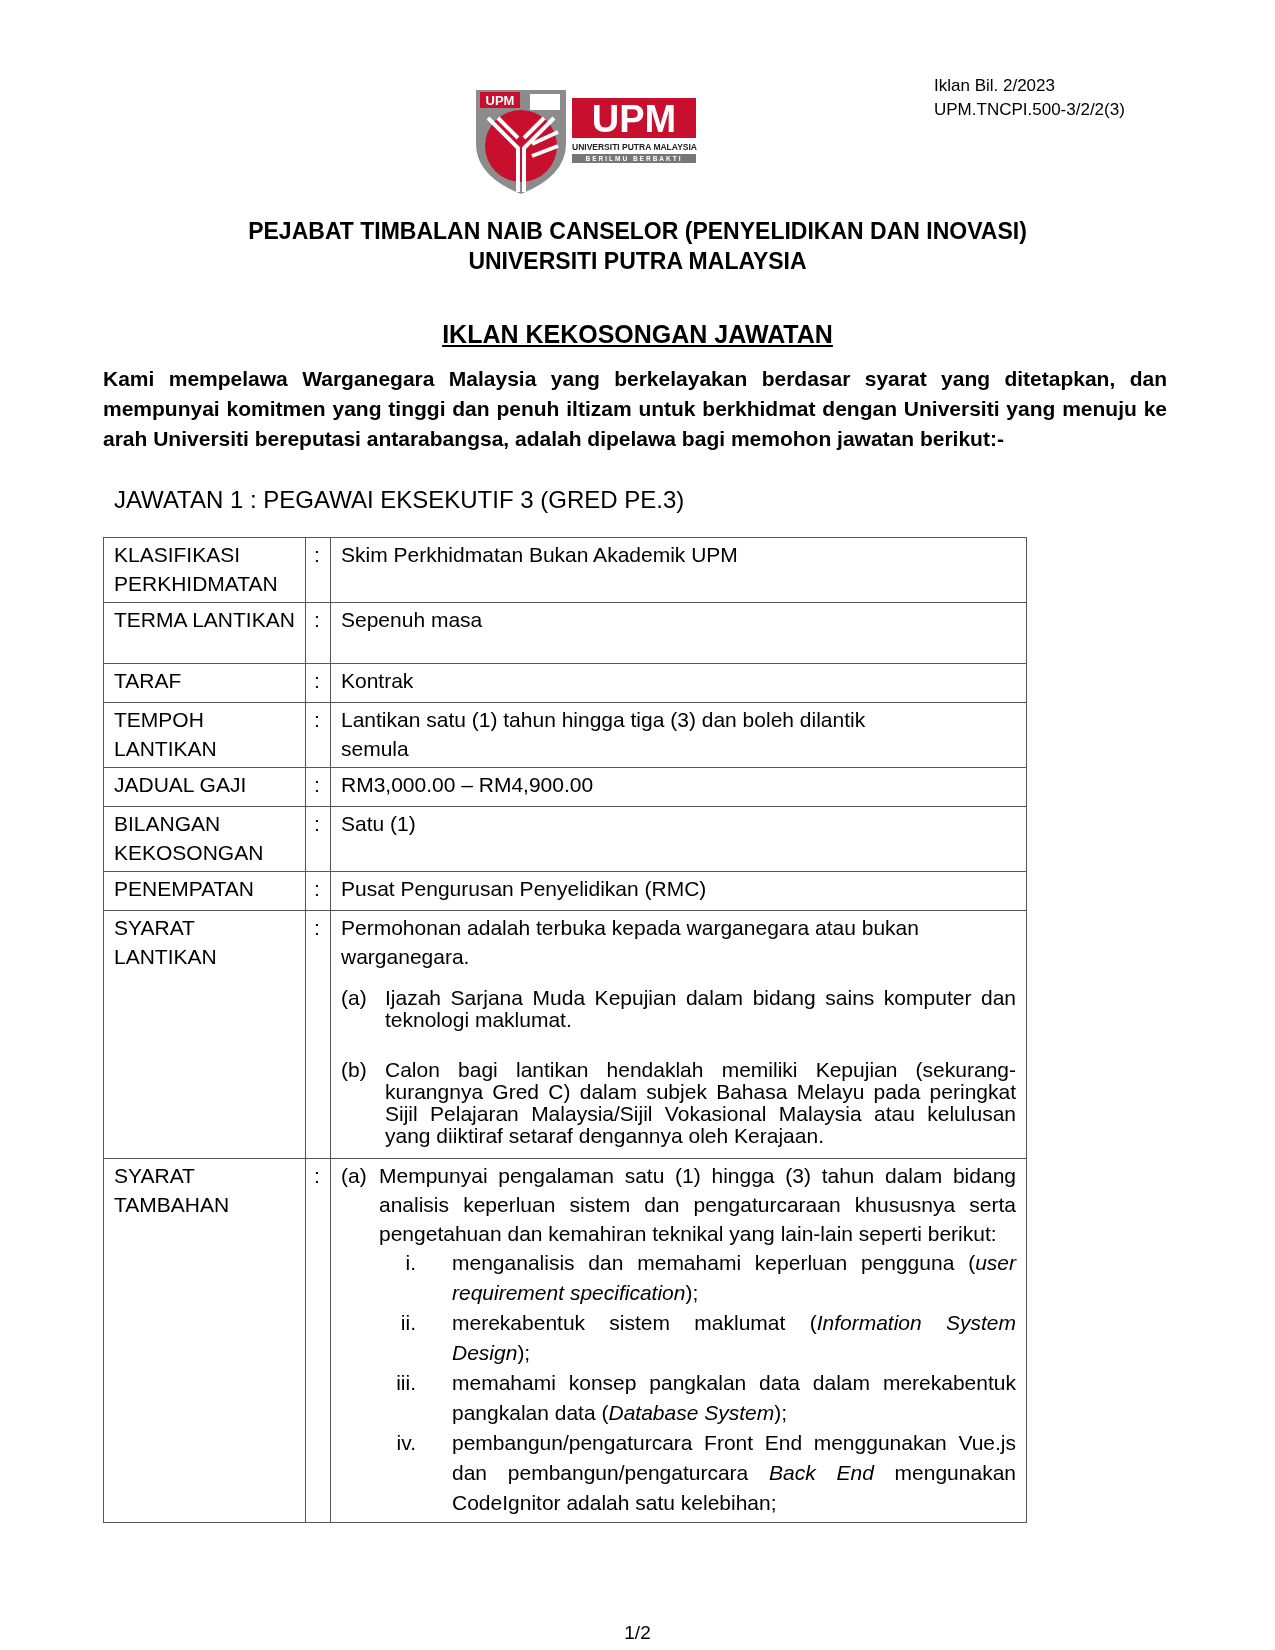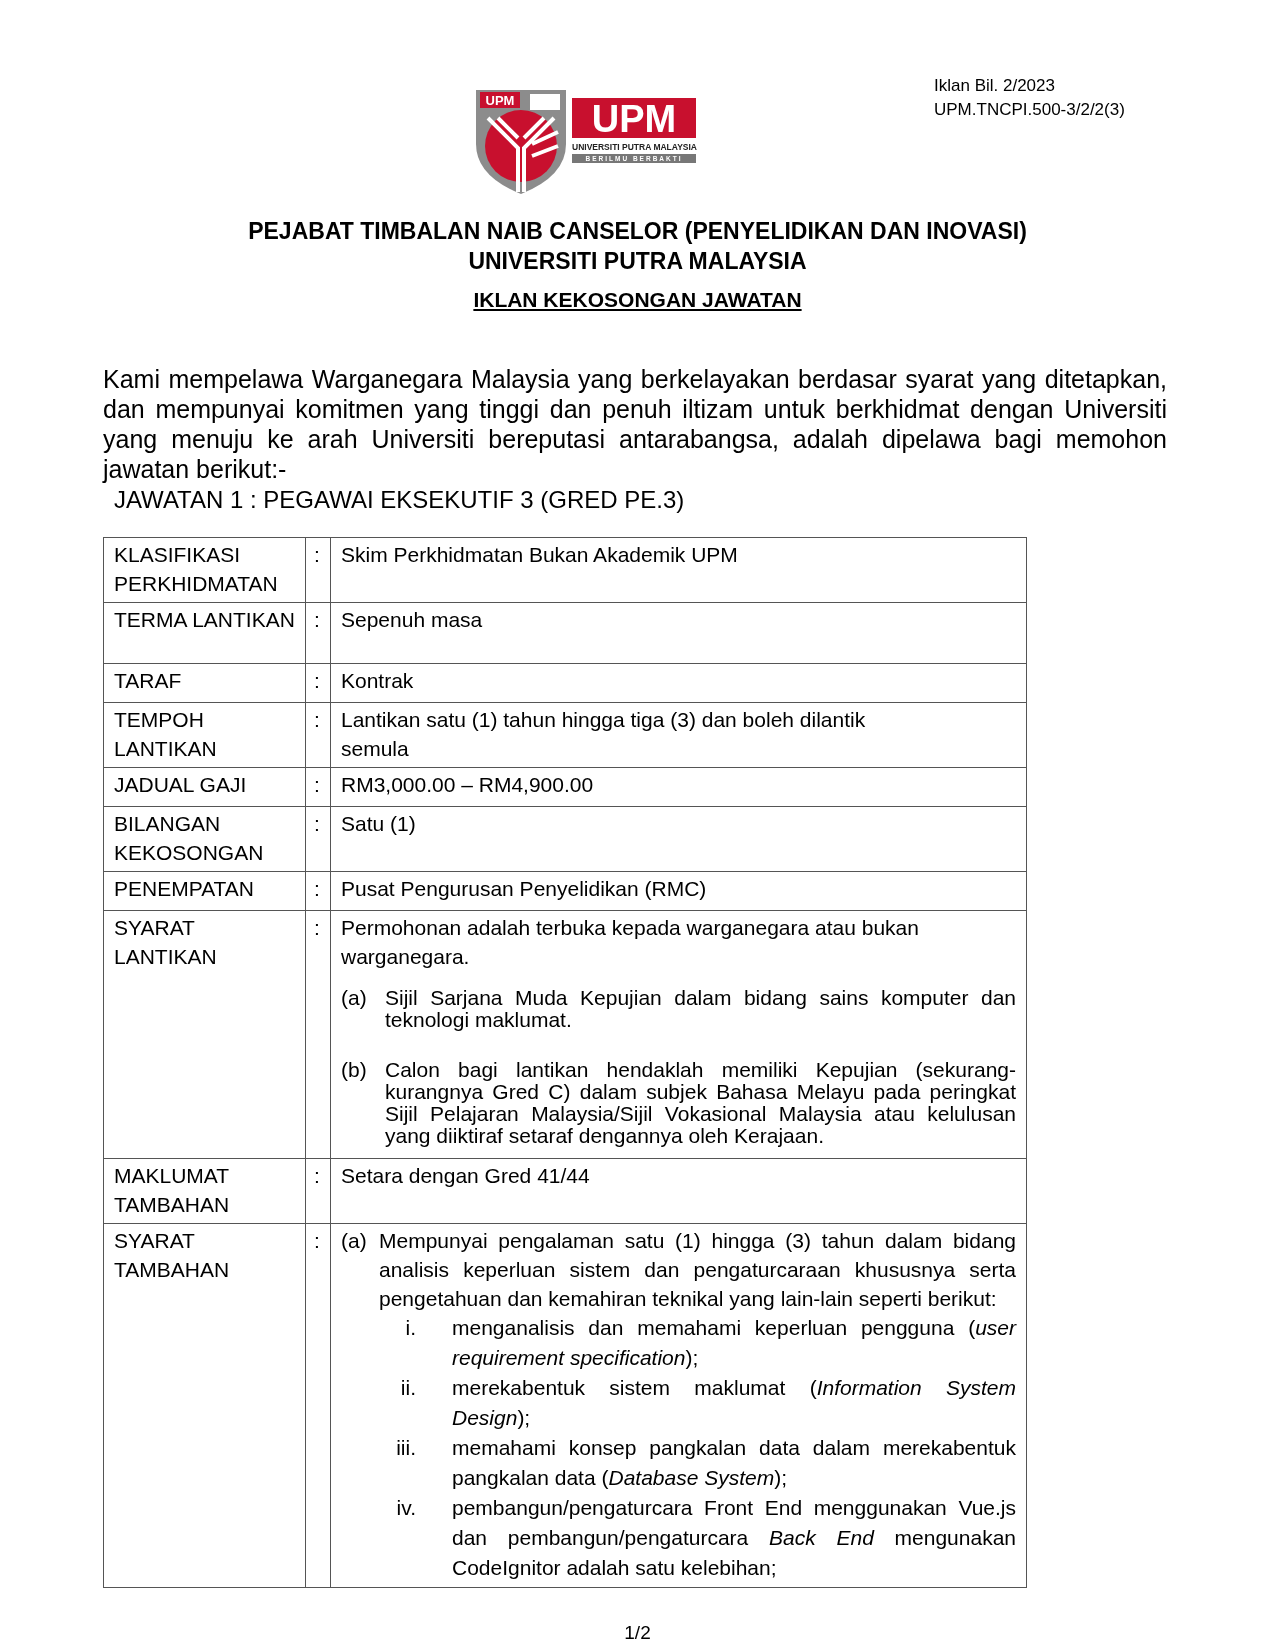--- a/index.html
+++ b/index.html
@@ -1,21 +1,21 @@
 <!DOCTYPE html>
 <html><head>
 <meta charset="utf-8">
 <style>
   html, body { margin:0; padding:0; background:#ffffff; }
   body { width:1275px; height:1650px; position:relative; overflow:hidden; font-family:"Liberation Sans", sans-serif; color:#000; }
   .ref { position:absolute; left:934px; top:74px; font-size:17px; line-height:24px; }
   .logo { position:absolute; left:474px; top:84px; width:240px; height:112px; }
   .head1 { position:absolute; left:0; width:1275px; top:216px; text-align:center; font-weight:bold; font-size:23px; line-height:30px; }
-  .head2 { position:absolute; left:0; width:1275px; top:288px; text-align:center; font-weight:bold; font-size:21px; text-decoration:underline; }
-  .intro { position:absolute; left:103px; width:1064px; top:364px; font-size:25px; line-height:30px; text-align:justify; }
+  .head2 { position:absolute; left:0; width:1275px; top:320px; text-align:center; font-weight:bold; font-size:25px; text-decoration:underline; }
+  .intro { position:absolute; left:103px; width:1064px; top:364px; font-size:21px; line-height:30px; text-align:justify;font-weight:bold; }
   .jaw { position:absolute; left:114px; top:486px; font-weight:normal; font-size:24px; }
   table.info { position:absolute; left:103px; top:537px; width:924px; border-collapse:collapse; font-size:21px; }
   table.info td { border:1.5px solid #555; vertical-align:top; padding:2px 10px 4px 10px; line-height:29px; }
   td.lab { width:181px; }
   td.col { width:8px; padding:2px 8px !important; }
   .sub { display:flex; margin-top:16px; line-height:22px; text-align:justify; }
   .sub .m { width:44px; flex:none; }
   .sub .t { flex:1; }
   .ul { display:flex; text-align:justify; }
   .ul .m { width:38px; flex:none; }
@@ -97,32 +97,27 @@
     <td class="col">:</td>
     <td>Pusat Pengurusan Penyelidikan (RMC)</td>
   </tr>
   <tr style="height:248px">
     <td class="lab">SYARAT LANTIKAN</td>
     <td class="col">:</td>
     <td>
       <div>Permohonan adalah terbuka kepada warganegara atau bukan warganegara.</div>
       <div class="sub">
         <span class="m">(a)</span>
-        <span class="t">Sijil Sarjana Muda Kepujian dalam bidang sains komputer dan teknologi maklumat.</span>
+        <span class="t">Ijazah Sarjana Muda Kepujian dalam bidang sains komputer dan teknologi maklumat.</span>
       </div>
       <div class="sub" style="margin-top:28px">
         <span class="m">(b)</span>
         <span class="t">Calon bagi lantikan hendaklah memiliki Kepujian (sekurang-kurangnya Gred C) dalam subjek Bahasa Melayu pada peringkat Sijil Pelajaran Malaysia/Sijil Vokasional Malaysia atau kelulusan yang diiktiraf setaraf dengannya oleh Kerajaan.</span>
       </div>
     </td>
-  </tr>
-  <tr style="height:62px">
-    <td class="lab">MAKLUMAT TAMBAHAN</td>
-    <td class="col">:</td>
-    <td>Setara dengan Gred 41/44</td>
   </tr>
   <tr style="height:342px">
     <td class="lab">SYARAT TAMBAHAN</td>
     <td class="col">:</td>
     <td>
       <div class="ul">
         <span class="m">(a)</span>
         <span style="flex:1">Mempunyai pengalaman satu (1) hingga (3) tahun dalam bidang analisis keperluan sistem dan pengaturcaraan khususnya serta pengetahuan dan kemahiran teknikal yang lain-lain seperti berikut:</span>
       </div>
       <div class="roman">

